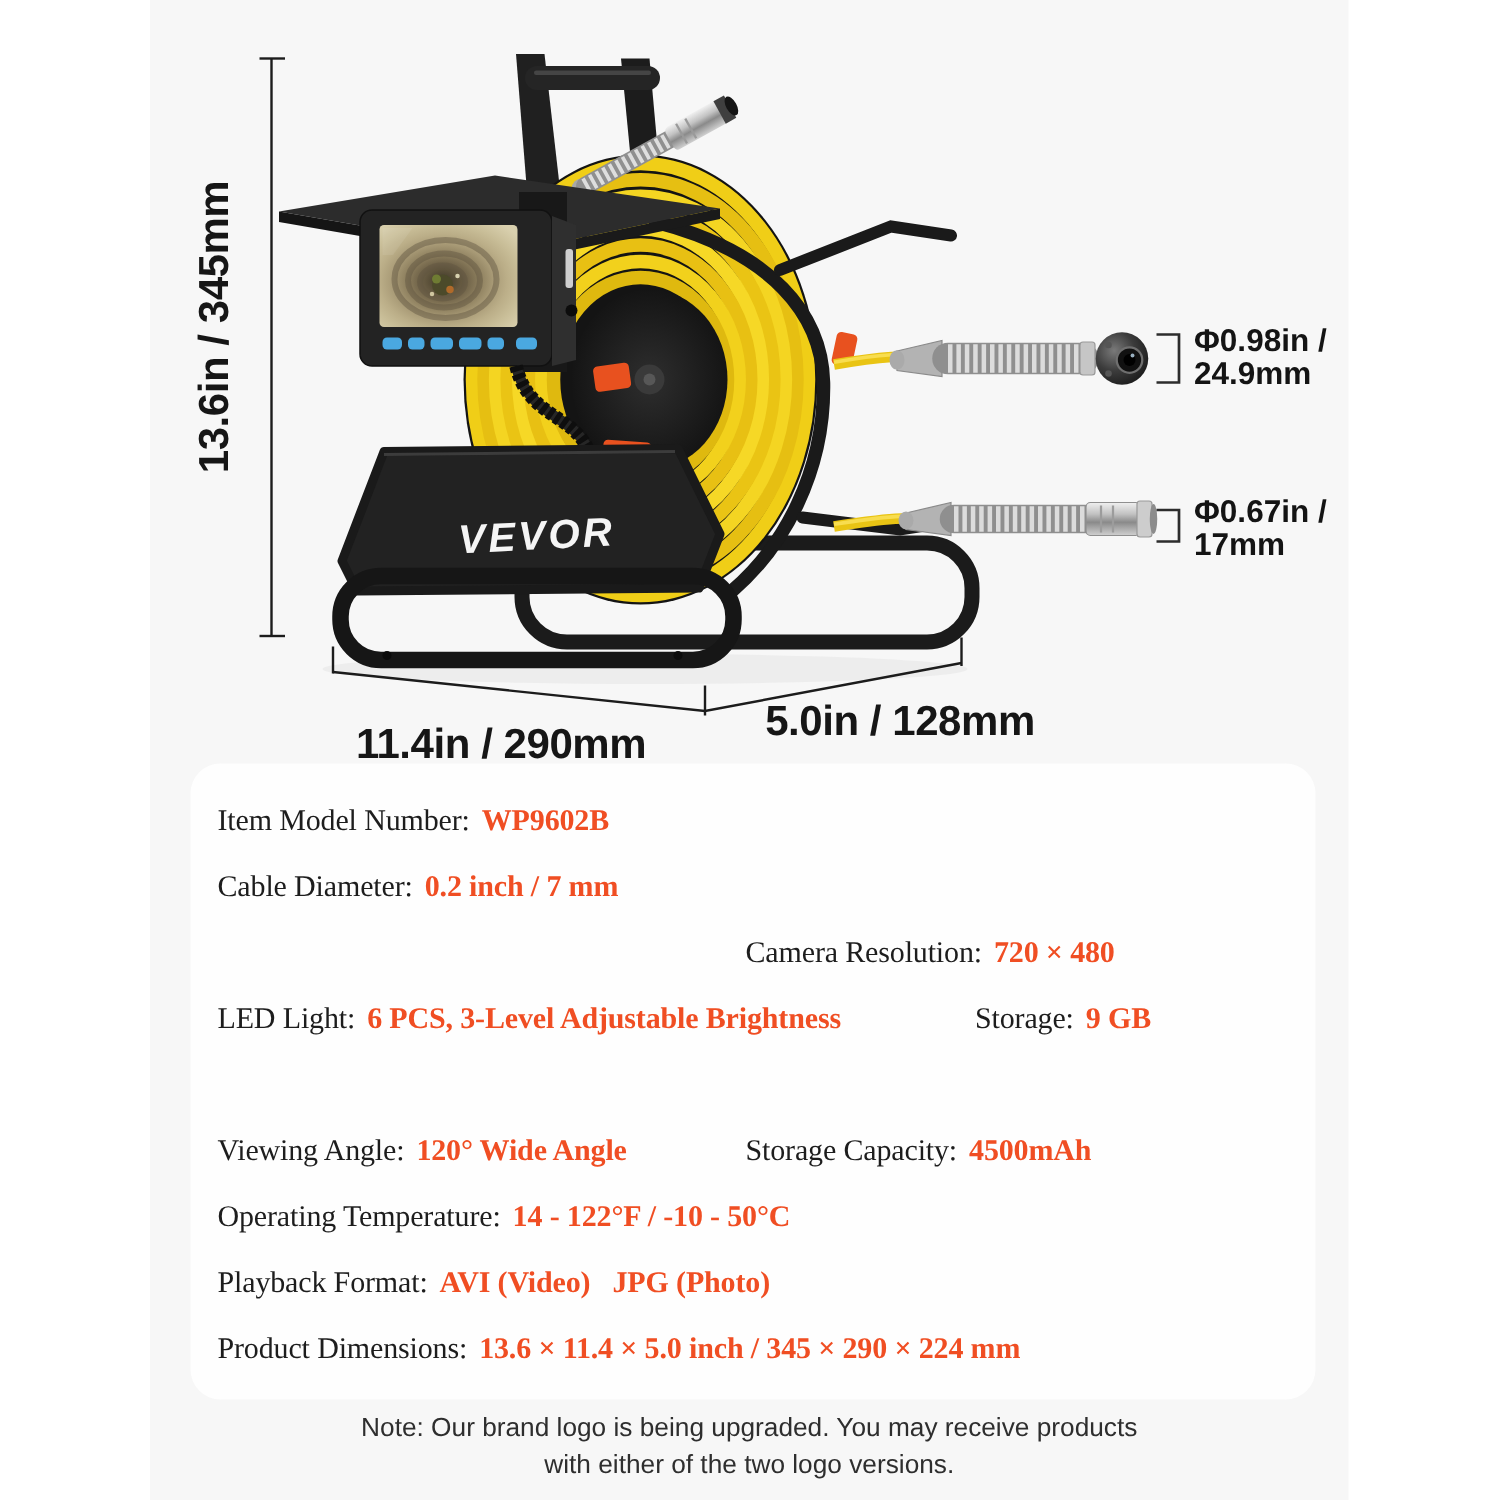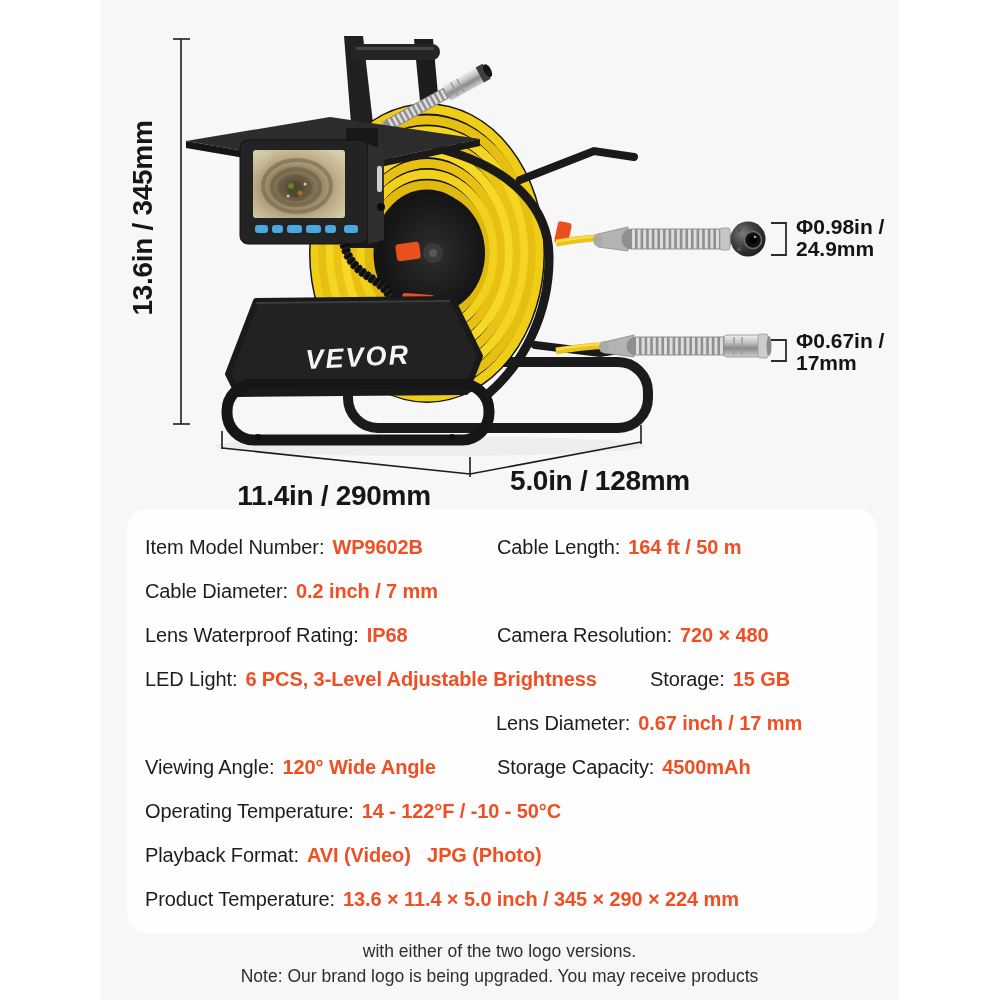--- a/index.html
+++ b/index.html
@@ -1,21 +1,21 @@
 <!DOCTYPE html>
 <html><head>
 <meta charset="utf-8">
 <style>
   html,body{margin:0;padding:0;background:#ffffff;}
   .stage{position:relative;width:1000px;height:1000px;background:#ffffff;overflow:hidden;
          font-family:"Liberation Sans",sans-serif;}
   .band{position:absolute;left:100px;top:0;width:799px;height:1000px;background:#f7f7f7;}
   .scene{position:absolute;left:0;top:0;width:1000px;height:1000px;pointer-events:none;}
   .panel{position:absolute;left:127px;top:509px;width:750px;height:424px;background:#fefefe;border-radius:20px;}
-  .spec-item{position:absolute;font-size:20px;line-height:22px;letter-spacing:-0.1px;white-space:nowrap;}
+  .spec-item{position:absolute;font-size:20px;line-height:22px;letter-spacing:-0.1px;white-space:nowrap;font-family:Liberation Serif, serif;}
   .spec-label{font-weight:500;color:#1d1d1d;}
   .spec-value{font-weight:700;color:#f04e23;margin-left:8px;white-space:pre;}
   .note{position:absolute;left:100px;top:939px;width:799px;text-align:center;
         font-size:17.5px;line-height:24.5px;color:#2e2e2e;}
   svg text{font-family:"Liberation Sans",sans-serif;}
   .dim-text{font-size:28px;font-weight:600;fill:#161616;letter-spacing:-0.3px;}
   .callout-text{font-size:21px;font-weight:600;fill:#141414;}
 </style>
 </head>
 <body>
@@ -205,54 +205,45 @@
       <text class="callout-text" x="796" y="348">Φ0.67in /</text>
       <text class="callout-text" x="796" y="370">17mm</text>
     </g>
   </svg>
 
   <div class="panel"></div>
 
   <div class="spec-item" style="left:145px;top:536px">
     <span class="spec-label">Item Model Number:</span><span class="spec-value">WP9602B</span>
   </div>
-  <div class="spec-item" style="left:497px;top:536px">
-    <span class="spec-label">Cable Length:</span><span class="spec-value">164 ft / 50 m</span>
-  </div>
   <div class="spec-item" style="left:145px;top:580px">
     <span class="spec-label">Cable Diameter:</span><span class="spec-value">0.2 inch / 7 mm</span>
   </div>
-  <div class="spec-item" style="left:145px;top:624px">
-    <span class="spec-label">Lens Waterproof Rating:</span><span class="spec-value">IP68</span>
-  </div>
   <div class="spec-item" style="left:497px;top:624px">
     <span class="spec-label">Camera Resolution:</span><span class="spec-value">720 × 480</span>
   </div>
   <div class="spec-item" style="left:145px;top:668px">
     <span class="spec-label">LED Light:</span><span class="spec-value">6 PCS, 3-Level Adjustable Brightness</span>
   </div>
   <div class="spec-item" style="left:650px;top:668px">
-    <span class="spec-label">Storage:</span><span class="spec-value">15 GB</span>
-  </div>
-  <div class="spec-item" style="left:496px;top:712px">
-    <span class="spec-label">Lens Diameter:</span><span class="spec-value">0.67 inch / 17 mm</span>
+    <span class="spec-label">Storage:</span><span class="spec-value">9 GB</span>
   </div>
   <div class="spec-item" style="left:145px;top:756px">
     <span class="spec-label">Viewing Angle:</span><span class="spec-value">120° Wide Angle</span>
   </div>
   <div class="spec-item" style="left:497px;top:756px">
     <span class="spec-label">Storage Capacity:</span><span class="spec-value">4500mAh</span>
   </div>
   <div class="spec-item" style="left:145px;top:800px">
     <span class="spec-label">Operating Temperature:</span><span class="spec-value">14 - 122°F / -10 - 50°C</span>
   </div>
   <div class="spec-item" style="left:145px;top:844px">
     <span class="spec-label">Playback Format:</span><span class="spec-value">AVI (Video)   JPG (Photo)</span>
   </div>
   <div class="spec-item" style="left:145px;top:888px">
-    <span class="spec-label">Product Temperature:</span><span class="spec-value">13.6 × 11.4 × 5.0 inch / 345 × 290 × 224 mm</span>
+    <span class="spec-label">Product Dimensions:</span><span class="spec-value">13.6 × 11.4 × 5.0 inch / 345 × 290 × 224 mm</span>
   </div>
 
   <div class="note">
+    <div>Note: Our brand logo is being upgraded. You may receive products</div>
     <div>with either of the two logo versions.</div>
-    <div>Note: Our brand logo is being upgraded. You may receive products</div>
   </div>
 </div>
 
 </body></html>

